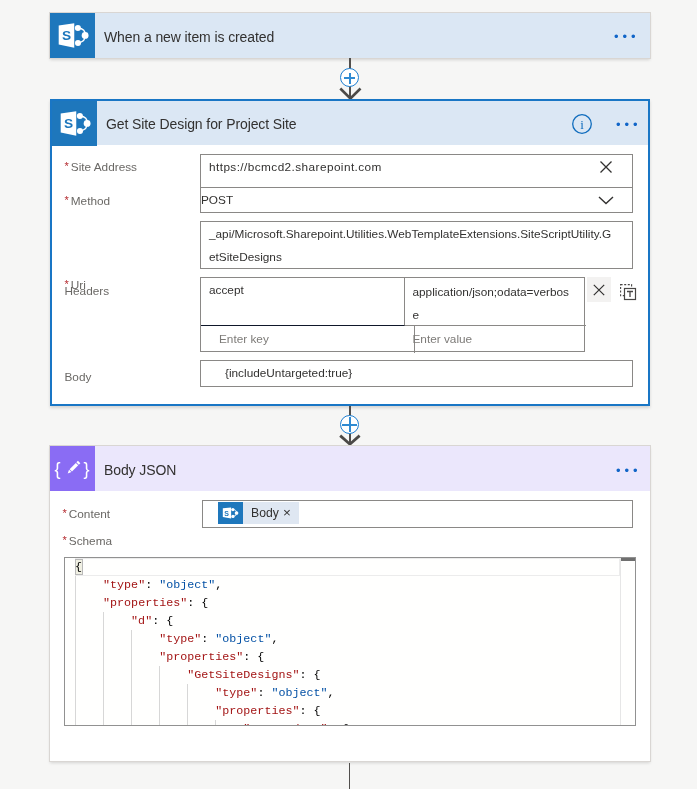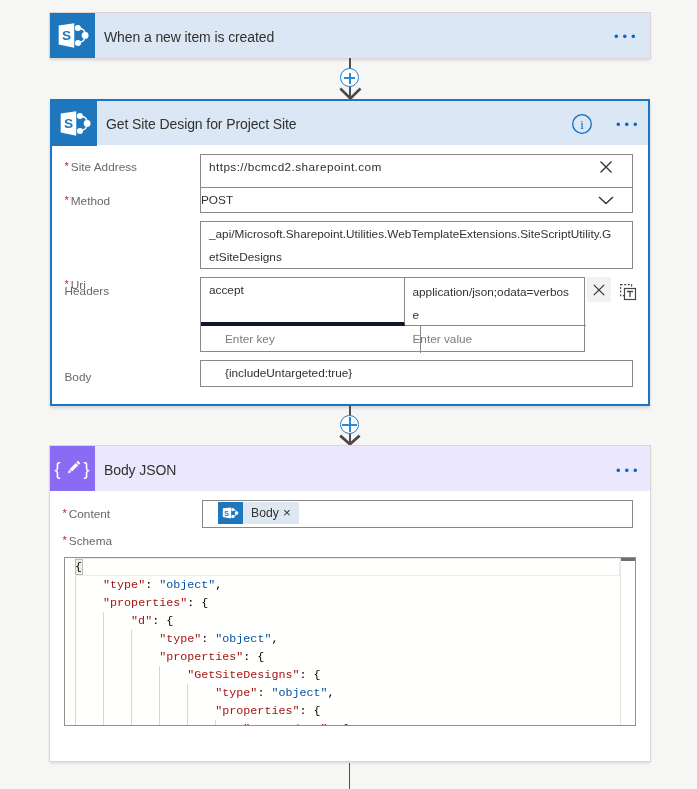--- a/index.html
+++ b/index.html
@@ -71,23 +71,23 @@
   <div class="inp" style="top:86px;height:26px;line-height:24px;">POST</div>
   <svg class="abs" style="left:546px;top:95px;" width="16" height="9" viewBox="0 0 16 9">
     <path d="M1 1 L8 7.5 L15 1" fill="none" stroke="#323130" stroke-width="1.4"></path>
   </svg>
 
   <div class="lbl" style="left:12.5px;top:137px;margin-top:40px;"><span class="req">*</span>Uri</div>
   <div class="inp" style="top:120px;height:48px;padding:1px 8px 0 8px;line-height:23px;box-sizing:border-box;width:433px;">_api/Microsoft.Sharepoint.Utilities.WebTemplateExtensions.SiteScriptUtility.G<br>etSiteDesigns</div>
 
   <div class="lbl" style="left:12.5px;top:183px;">Headers</div>
   <div class="abs" style="left:148px;top:176px;width:385px;height:75px;border:1px solid #8a8886;box-sizing:border-box;background:#fff;">
-    <div class="abs" style="left:0;top:0;width:203.5px;height:48px;border-right:1px solid #8a8886;border-bottom:4px solid #0f172a;box-sizing:border-box;font-size:11.8px;color:#323130;padding:4px 0 0 8px;line-height:16px;">accept</div>
+    <div class="abs" style="left:0;top:0;width:203.5px;height:48px;border-right:1px solid #8a8886;border-bottom:1px solid #0f172a;box-sizing:border-box;font-size:11.8px;color:#323130;padding:4px 0 0 8px;line-height:16px;">accept</div>
     <div class="abs" style="left:203.5px;top:0;width:181.5px;height:48px;border-bottom:1px solid #8a8886;box-sizing:border-box;font-size:11.8px;color:#323130;padding:3px 0 0 8px;line-height:22.5px;">application/json;odata=verbos<br>e</div>
-    <div class="abs" style="left:16px;top:48px;width:203.5px;height:27px;border-right:1px solid #8a8886;box-sizing:border-box;font-size:11.8px;color:#7d7b78;line-height:26px;padding-left:8px;">Enter key</div>
+    <div class="abs" style="left:10px;top:48px;width:203.5px;height:27px;border-right:1px solid #8a8886;box-sizing:border-box;font-size:11.8px;color:#7d7b78;line-height:26px;padding-left:8px;">Enter key</div>
     <div class="abs" style="left:203.5px;top:48px;width:181.5px;height:27px;box-sizing:border-box;font-size:11.8px;color:#7d7b78;line-height:26px;padding-left:8px;">Enter value</div>
   </div>
   <div class="abs" style="left:535px;top:176px;width:24px;height:25px;background:#f3f2f1;"></div>
   <svg class="abs" style="left:541px;top:182.5px;" width="12" height="12" viewBox="0 0 12 12">
     <path d="M0.8 0.8 L11.2 11.2 M11.2 0.8 L0.8 11.2" stroke="#323130" stroke-width="1.2"></path>
   </svg>
   <svg class="abs" style="left:568px;top:183px;" width="18" height="18" viewBox="0 0 18 18">
     <rect x="0.6" y="0.6" width="11" height="11" fill="none" stroke="#484644" stroke-width="1.1" stroke-dasharray="2 1.6"></rect>
     <rect x="4.5" y="4.5" width="11" height="11" fill="#fff" stroke="#484644" stroke-width="1.2"></rect>
     <path d="M7 7.5 L13 7.5 M10 7.5 L10 13" stroke="#484644" stroke-width="1.3" fill="none"></path>

